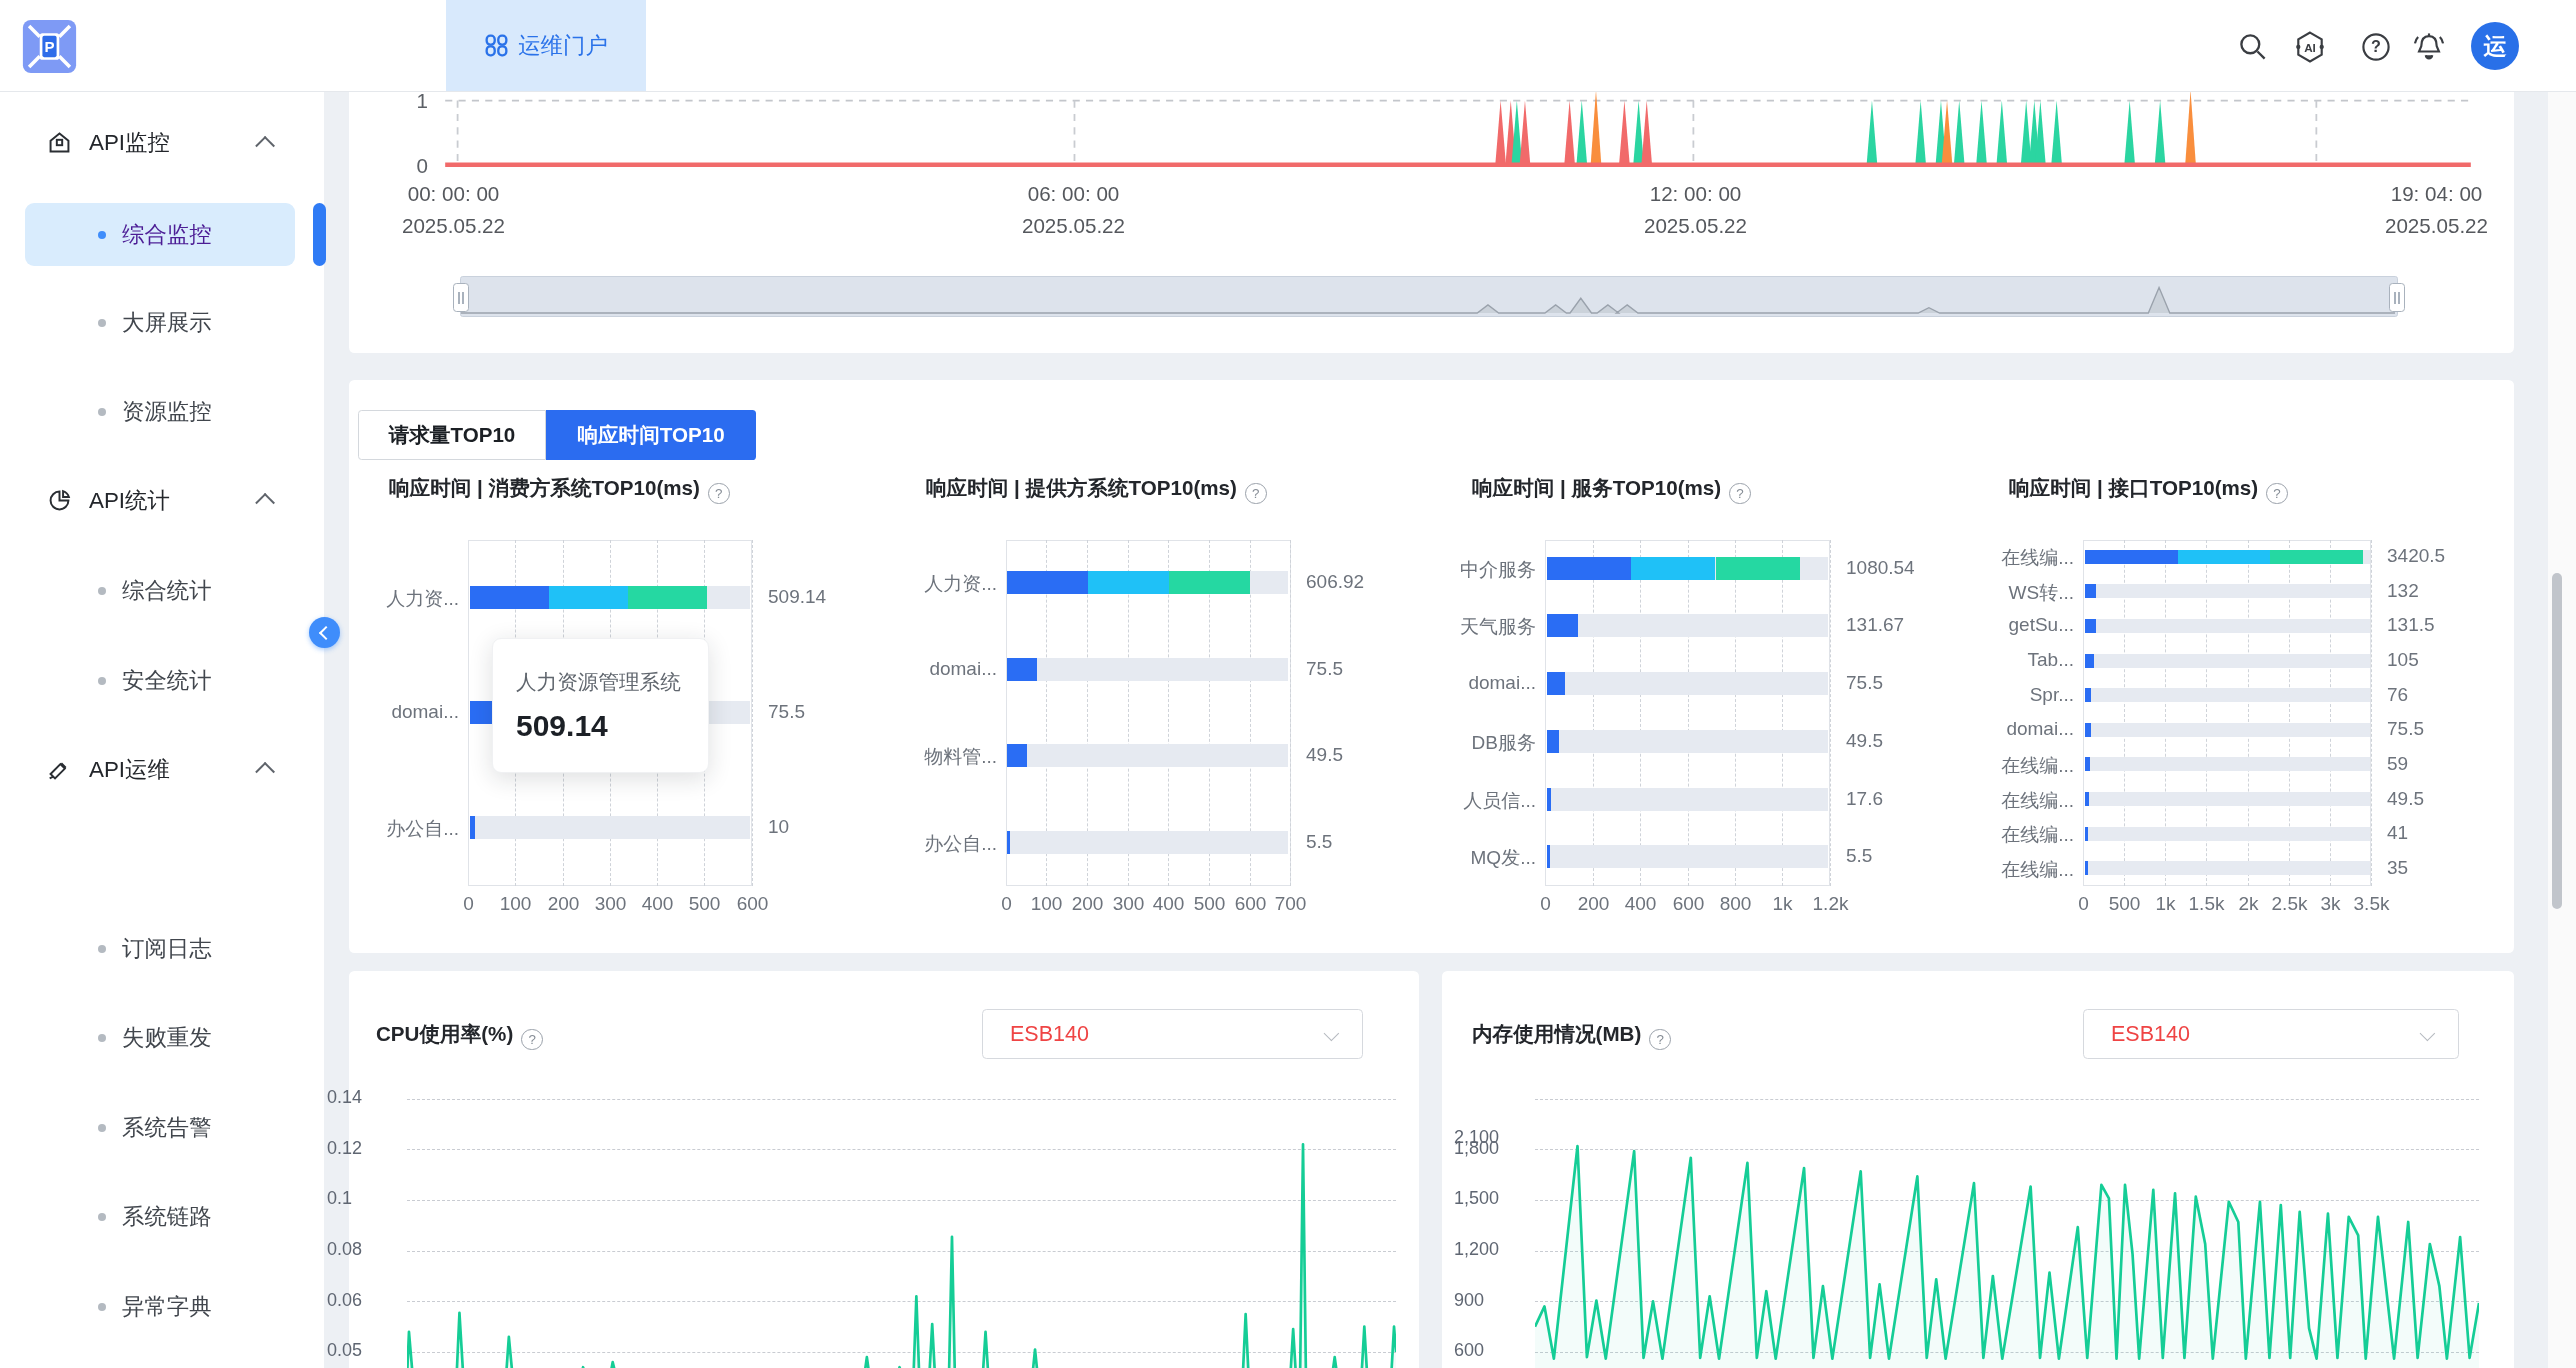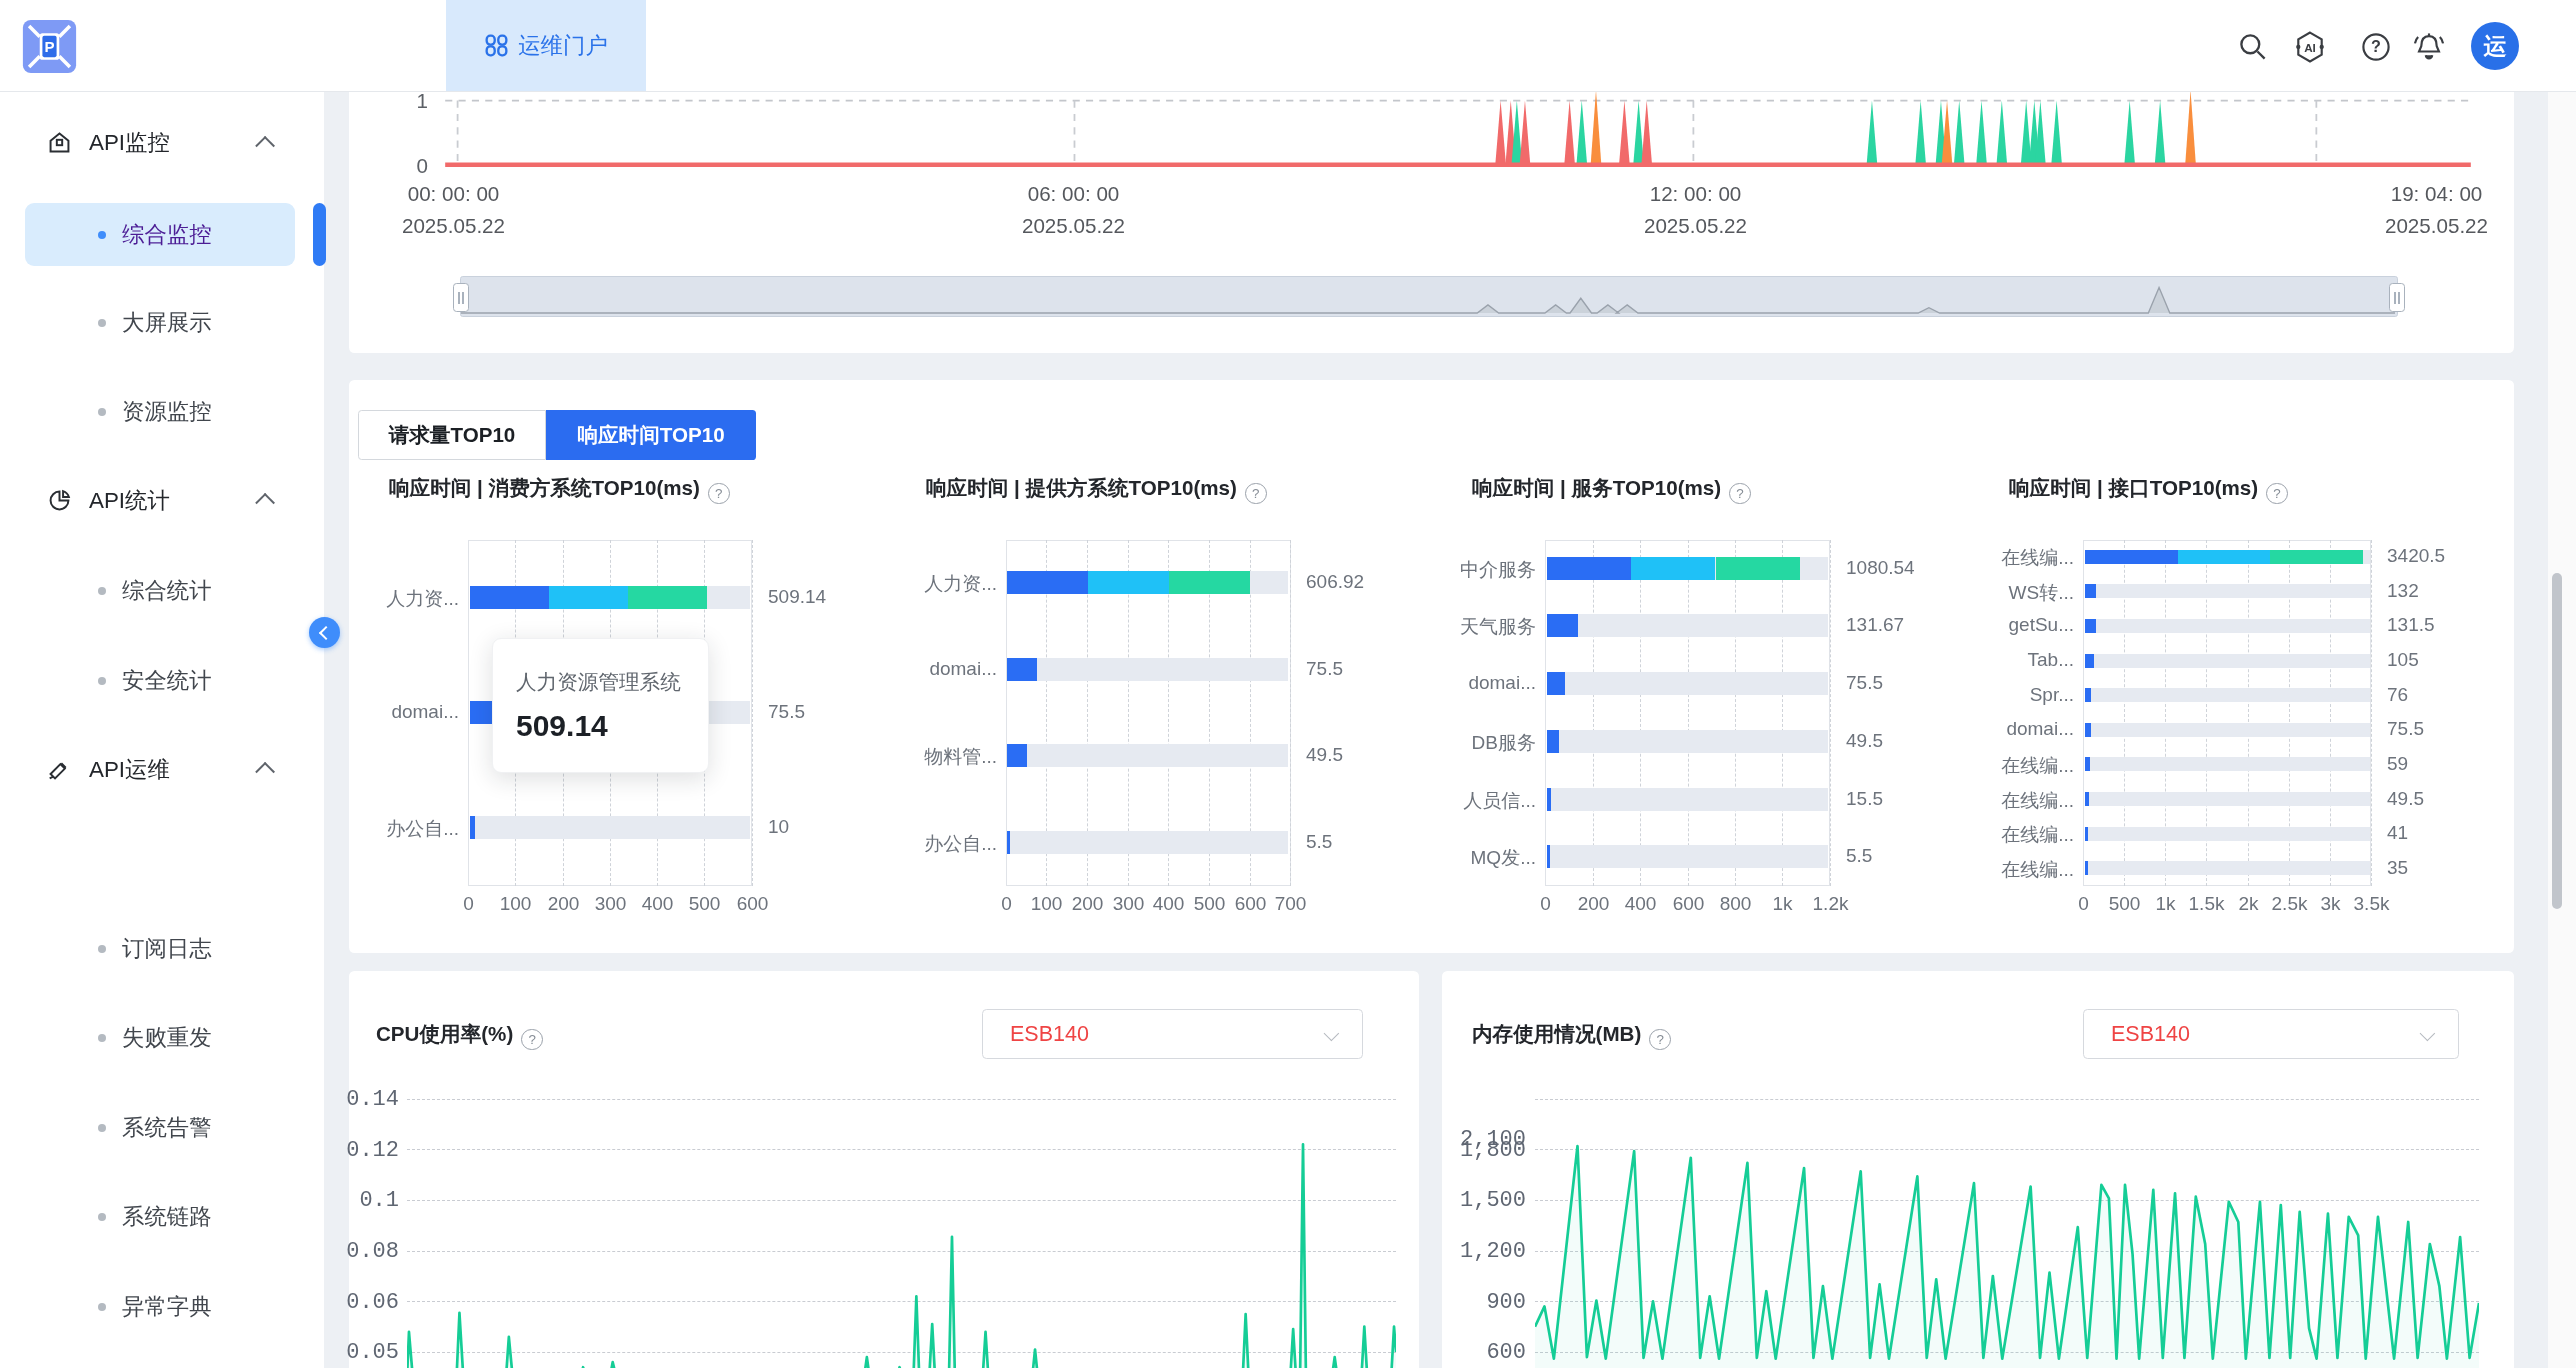--- a/index.html
+++ b/index.html
@@ -57,21 +57,21 @@
   .tooltip{position:absolute;left:492px;top:638px;width:215px;height:133px;background:#fff;border:0.9px solid #f0f1f3;border-radius:9px;
            box-shadow:0 5.4px 23px rgba(31,35,41,.14);z-index:15;}
   .tooltip .tt-title{position:absolute;left:23px;top:29px;font-size:20.6px;color:#60666e;white-space:nowrap;}
   .tooltip .tt-value{position:absolute;left:23px;top:70px;font-size:30px;font-weight:bold;color:#1c2026;}
   
   .lc-title{position:absolute;top:1009px;height:50px;line-height:50px;font-size:20.6px;font-weight:bold;color:#23262b;white-space:nowrap;}
   .select{position:absolute;top:1009px;height:50px;background:#fff;border:0.9px solid #d6d9de;border-radius:4.5px;box-sizing:border-box;cursor:pointer;}
   .select span{position:absolute;left:27px;top:0;height:48px;line-height:48px;font-size:21.5px;color:#ef4444;}
   .select .sel-arrow{position:absolute;right:25px;top:18px;width:9.8px;height:9.8px;border-right:1.8px solid #b6bac0;border-bottom:1.8px solid #b6bac0;transform:rotate(45deg);}
   .lc-grid{position:absolute;border-top:1.8px dashed #c9ccd2;}
-  .lc-ylab{position:absolute;width:72px;text-align:right;font-size:22px;color:#5f6672;font-family:Liberation Mono, monospace;}
+  .lc-ylab{position:absolute;width:72px;font-size:18px;color:#5f6672;}
   
   .vtrack{position:absolute;left:2548px;top:92px;width:28px;height:1276px;background:#fafafa;}
   .vthumb{position:absolute;left:2552px;top:573px;width:9.8px;height:336px;background:#c1c5cb;border-radius:5.4px;cursor:pointer;}
 </style>
 </head>
 <body>
 
 <div id="app">
 
   <div id="header">
@@ -400,21 +400,21 @@
       <div class="bc-track" style="left: 1547px; top: 730px; width: 281px; height: 23px; position: absolute;"></div>
       <div style="left: 1547px; top: 730px; width: 11.6px; height: 23px; position: absolute;">
         <div class="bc-seg" style="left: 0px; top: 0px; width: 11.6px; height: 23px; background: rgb(42, 109, 244); position: absolute;"></div>
       </div>
       <div class="bc-val" style="left: 1846px; top: 730px; position: absolute;">49.5</div>
       <div class="bc-cat" style="left: 1393px; top: 788px; position: absolute;">人员信...</div>
       <div class="bc-track" style="left: 1547px; top: 788px; width: 281px; height: 23px; position: absolute;"></div>
       <div style="left: 1547px; top: 788px; width: 3.6px; height: 23px; position: absolute;">
         <div class="bc-seg" style="left: 0px; top: 0px; width: 3.6px; height: 23px; background: rgb(42, 109, 244); position: absolute;"></div>
       </div>
-      <div class="bc-val" style="left: 1846px; top: 788px; position: absolute;">15.5</div>
+      <div class="bc-val" style="left: 1846px; top: 788px; position: absolute;">17.6</div>
       <div class="bc-cat" style="left: 1393px; top: 845px; position: absolute;">MQ发...</div>
       <div class="bc-track" style="left: 1547px; top: 845px; width: 281px; height: 23px; position: absolute;"></div>
       <div style="left: 1547px; top: 845px; width: 2.7px; height: 23px; position: absolute;">
         <div class="bc-seg" style="left: 0px; top: 0px; width: 2.7px; height: 23px; background: rgb(42, 109, 244); position: absolute;"></div>
       </div>
       <div class="bc-val" style="left: 1846px; top: 845px; position: absolute;">5.5</div>
       <div class="bc-title" style="left: 2009px; position: absolute;">响应时间 | 接口TOP10(ms)<span class="helpq">?</span></div>
       <div class="bc-plot" style="left: 2083px; width: 288px; position: absolute;"></div>
       <div class="bc-tick" style="left: 2083px; position: absolute;">0</div>
       <div class="bc-grid" style="left: 2124px; top: 540px; height: 346px; position: absolute;"></div>

